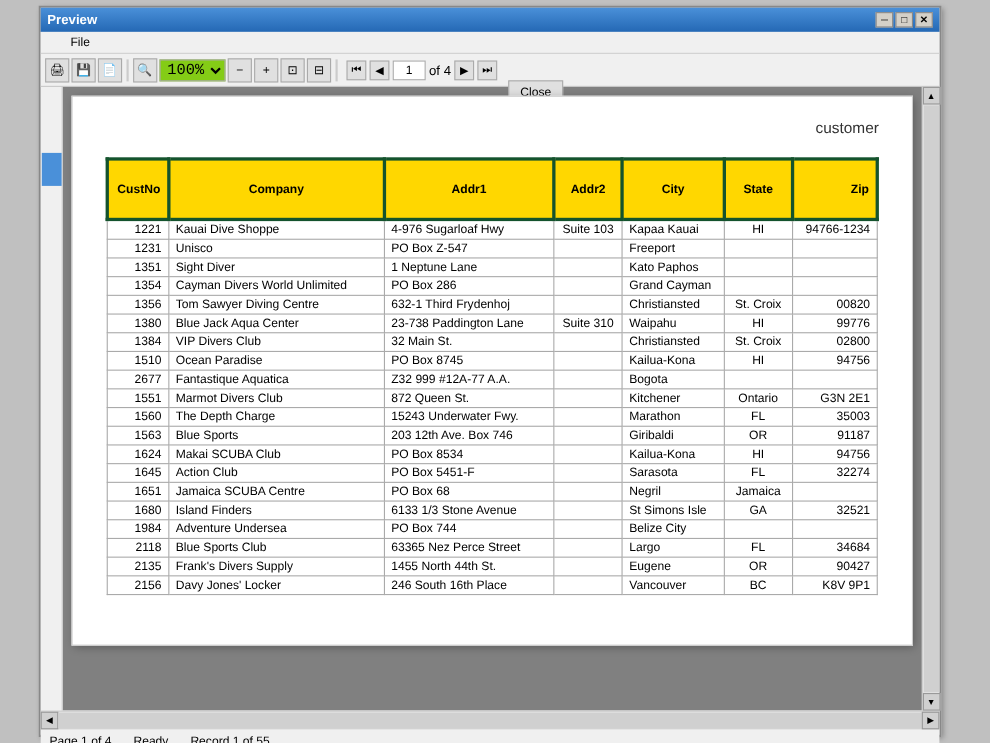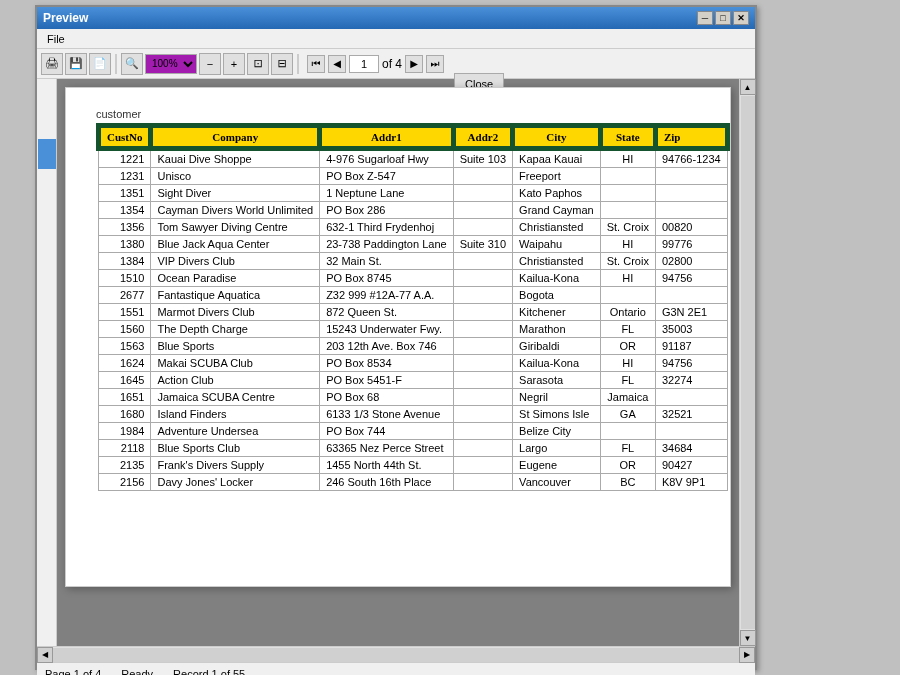--- a/index.html
+++ b/index.html
@@ -10,21 +10,21 @@
       width: 900px;
       height: 675px;
       overflow: hidden;
     }
 
     
     .window {
       position: absolute;
       top: 5px;
       left: 35px;
-      width: 722px;
+      width: 821px;
       height: 665px;
       border: 2px solid #888;
       background: #f0f0f0;
       box-shadow: 2px 2px 5px rgba(0,0,0,0.3);
     }
 
     .titlebar {
       background: linear-gradient(to bottom, #4a90d9, #2468b4);
       color: white;
       height: 22px;
@@ -61,20 +61,21 @@
       height: 20px;
       display: flex;
       align-items: center;
       padding: 0 4px;
       font-size: 11px;
     }
 
     .menubar span {
       padding: 2px 6px;
       cursor: pointer;
+      margin-left: 17px;
     }
 
     
     .toolbar {
       background: #f0f0f0;
       border-bottom: 1px solid #ccc;
       height: 30px;
       display: flex;
       align-items: center;
       padding: 2px 4px;
@@ -134,24 +135,25 @@
       border: 1px solid #aaa;
       cursor: pointer;
       font-size: 11px;
       margin-left: 8px;
       margin-top: 40px;
     }
 
     
     .zoom-select {
       height: 20px;
-      font-size: 10px;
+      font-size: 14px;
       border: 1px solid #aaa;
-      background: #a21caf;
+      background: #84cc16;
       padding: 0 2px;
+      font-family: Liberation Mono, monospace;
     }
 
     .page-area {
       flex: 1;
       overflow-y: auto;
       padding: 10px;
       position: relative;
     }
 
     
@@ -186,39 +188,39 @@
     
     .page-document {
       background: white;
       border: 1px solid #ccc;
       padding: 20px 30px;
       min-height: 500px;
       box-shadow: 2px 2px 8px rgba(0,0,0,0.3);
     }
 
     .page-label {
-      font-size: 11px;
+      font-size: 14px;
       color: #333;
-      margin-bottom: 3px;
+      margin-bottom: 19px;
+      text-align: right;
     }
 
     
     .data-table {
       border-collapse: collapse;
       font-size: 11px;
       width: 100%;
     }
 
     .data-table th {
       background: #FFD700;
-      border: 5px solid #14532d;
-      padding: 3px 6px;
+      border: 3px solid #14532d;
+      padding: 20px 6px;
       text-align: center;
       font-weight: bold;
-      font-family: Liberation Serif, serif;
     }
 
     .data-table td {
       border: 1px solid #aaa;
       padding: 2px 6px;
       white-space: nowrap;
     }
 
     .data-table .col-custno {
       text-align: right;
@@ -242,21 +244,21 @@
       width: 90px;
     }
 
     .data-table .col-state {
       width: 60px;
       text-align: center;
     }
 
     .data-table .col-zip {
       width: 75px;
-      text-align: left;
+      text-align: right;
     }
 
     
     .statusbar {
       height: 22px;
       background: #f0f0f0;
       border-top: 1px solid #ccc;
       display: flex;
       align-items: center;
       padding: 0 8px;

